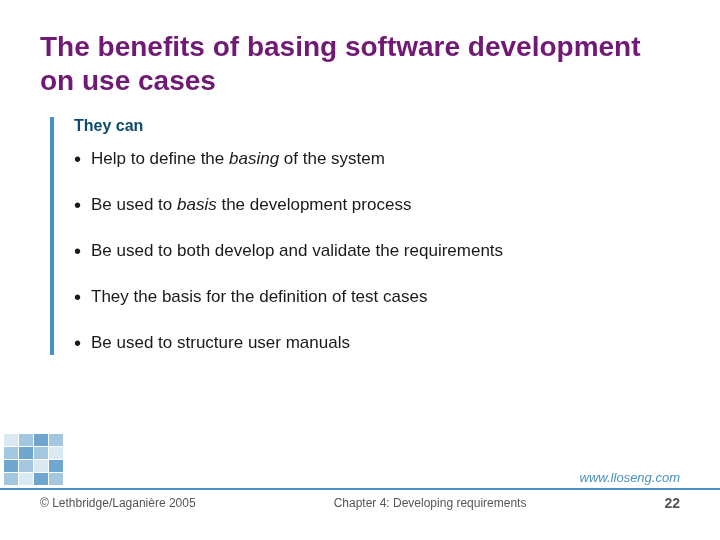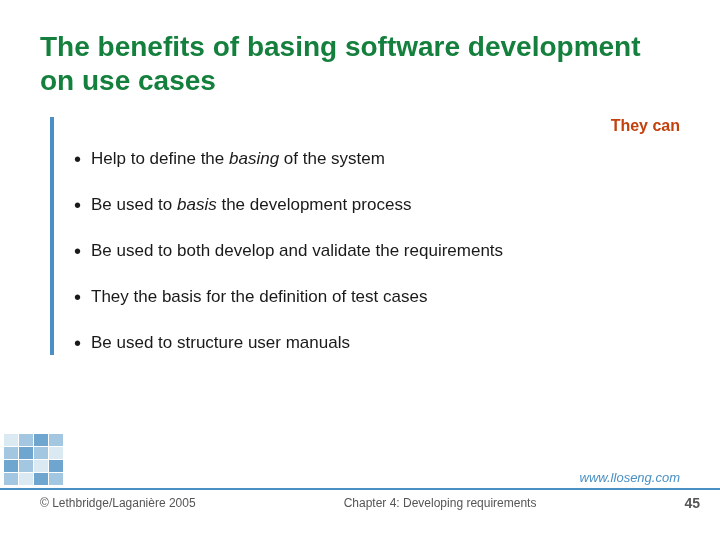--- a/index.html
+++ b/index.html
@@ -17,37 +17,36 @@
       width: 720px;
       height: 540px;
       background: #ffffff;
       position: relative;
       padding: 30px 40px 20px 40px;
     }
 
     .title {
       font-size: 28px;
       font-weight: bold;
-      color: #15803d;
+      color: #701a75;
       line-height: 1.2;
       margin-bottom: 20px;
     }
 
     .content-area {
       border-left: 4px solid #4a90c4;
       padding-left: 20px;
       margin-left: 10px;
     }
 
     .they-can {
       font-size: 16px;
       font-weight: bold;
-      color: #c2410c;
+      color: #0c4a6e;
       margin-bottom: 12px;
-      text-align: right;
     }
 
     .bullet-item {
       font-size: 17px;
       color: #1a1a1a;
       margin-bottom: 22px;
       display: flex;
       align-items: flex-start;
       line-height: 1.4;
     }
@@ -65,21 +64,21 @@
 
     .footer {
       position: absolute;
       bottom: 0;
       left: 0;
       right: 0;
       height: 64px;
       display: flex;
       align-items: center;
       justify-content: space-between;
-      padding: 0 20px 10px 40px;
+      padding: 0 40px 10px 40px;
     }
 
     .footer-left {
       font-size: 12px;
       color: #555;
     }
 
     .footer-center {
       font-size: 12px;
       color: #555;
@@ -195,16 +194,16 @@
     </div>
   </div>
 
   <div class="footer-divider"></div>
 
   <div class="watermark-logo">www.lloseng.com</div>
 
   <div class="footer">
     <span class="footer-left">© Lethbridge/Laganière 2005</span>
     <span class="footer-center">Chapter 4: Developing requirements</span>
-    <span class="footer-right">45</span>
+    <span class="footer-right">22</span>
   </div>
 
 </div>
 
 </body></html>

